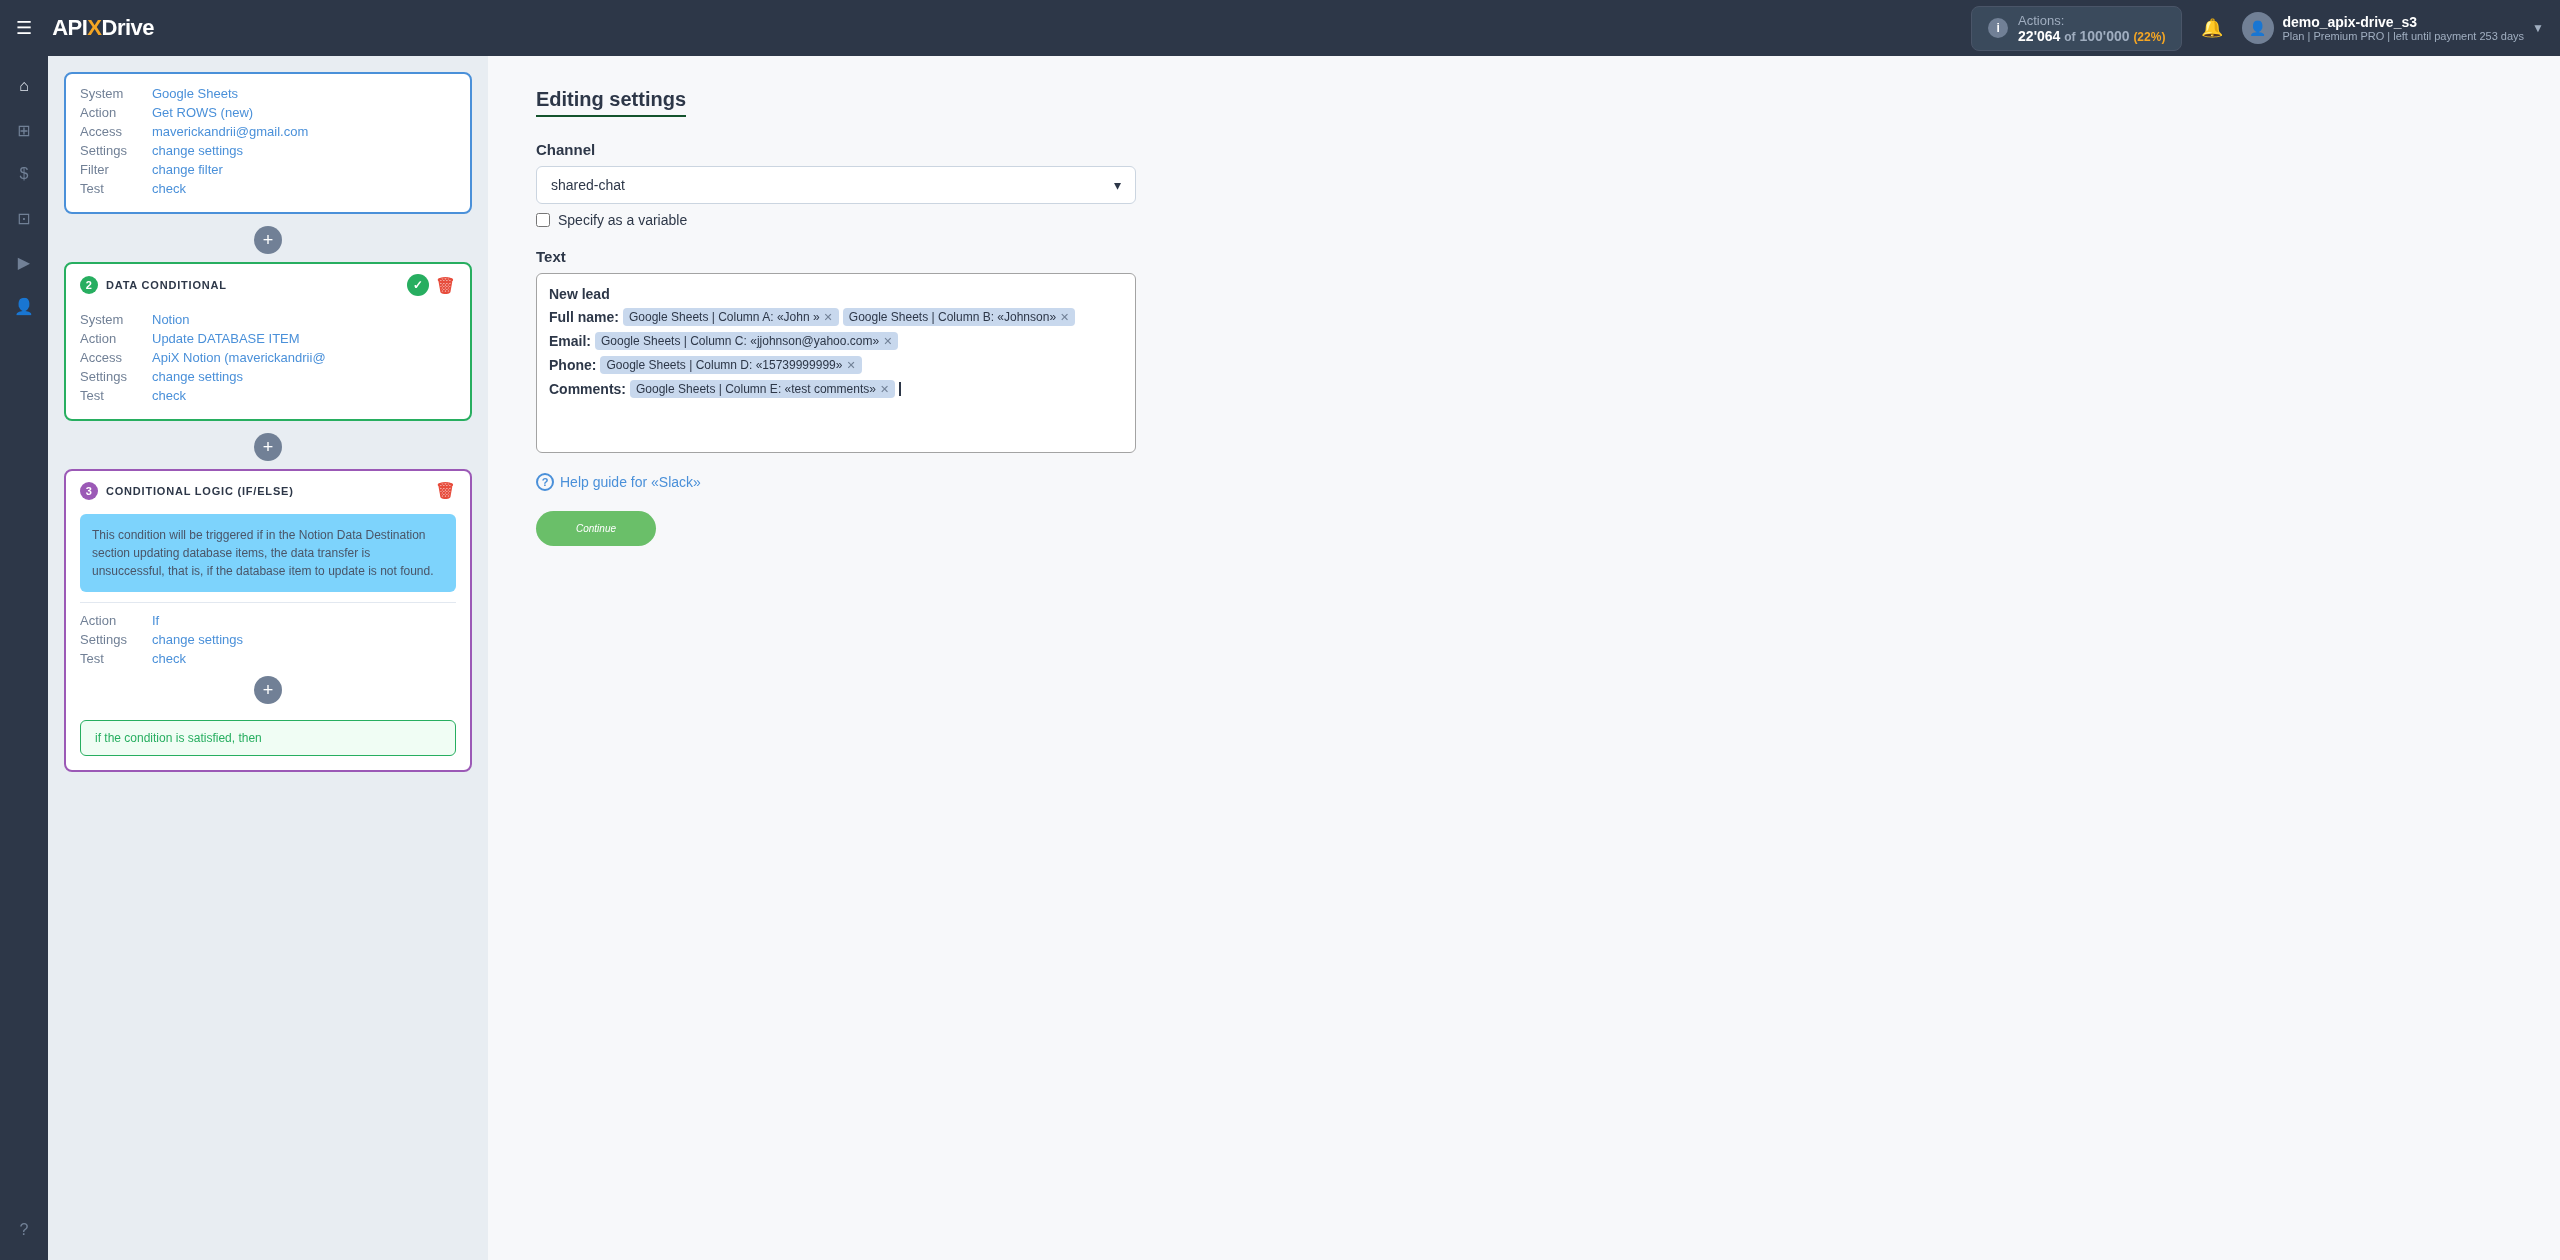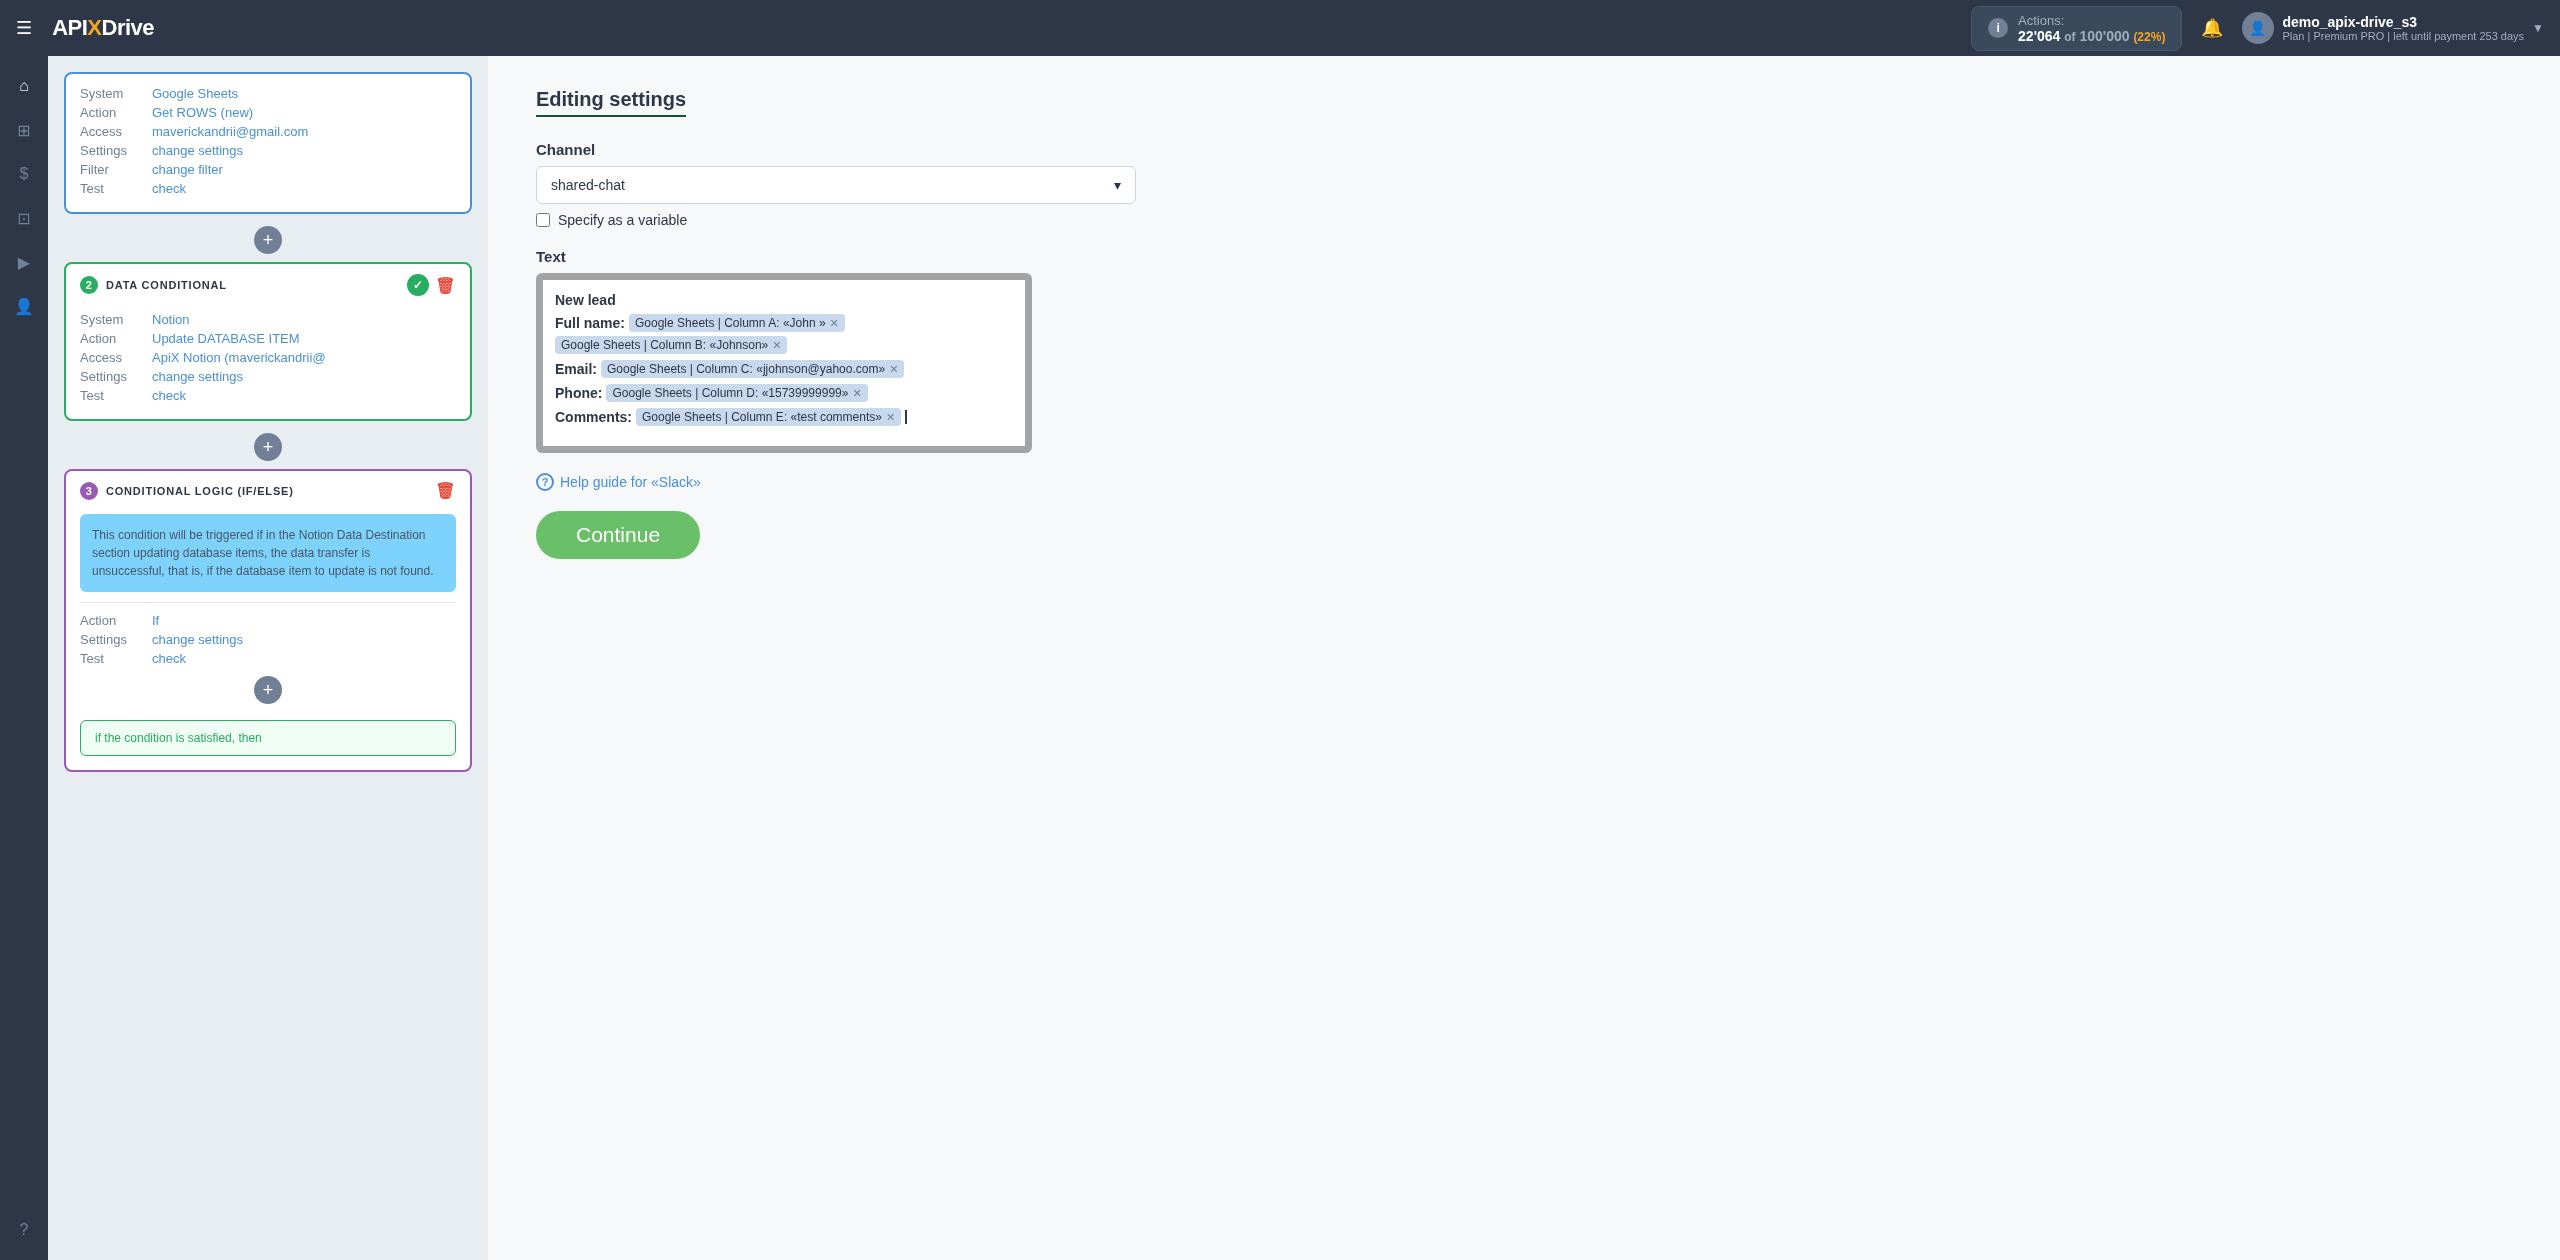--- a/index.html
+++ b/index.html
@@ -252,23 +252,23 @@
       margin-top: 8px;
       font-size: 14px;
       color: #2d3748;
     }
     .checkbox-row input[type="checkbox"] {
       width: 14px; height: 14px;
     }
 
     
     .text-editor-box {
-      width: 496px;
+      width: 600px;
       max-width: 100%;
-      border: 7px solid #a3a3a3;
+      border: 1px solid #a3a3a3;
       border-radius: 6px;
       background: white;
       padding: 12px;
       min-height: 180px;
     }
     .text-editor-line {
       font-size: 14px;
       color: #2d3748;
       margin-bottom: 6px;
     }
@@ -316,25 +316,26 @@
       font-size: 11px; font-weight: bold;
     }
 
     
     .continue-btn {
       background: #6abf69;
       color: white;
       border: none;
       border-radius: 24px;
       padding: 12px 40px;
-      font-size: 21px;
+      font-size: 10px;
       font-weight: 500;
       cursor: pointer;
       margin-top: 20px;
       display: inline-block;
+      font-style: italic;
     }
 
     
     .if-then-text {
       background: #f0fdf4;
       border: 1px solid #27ae60;
       border-radius: 6px;
       padding: 10px 14px;
       font-size: 12px;
       color: #27ae60;

